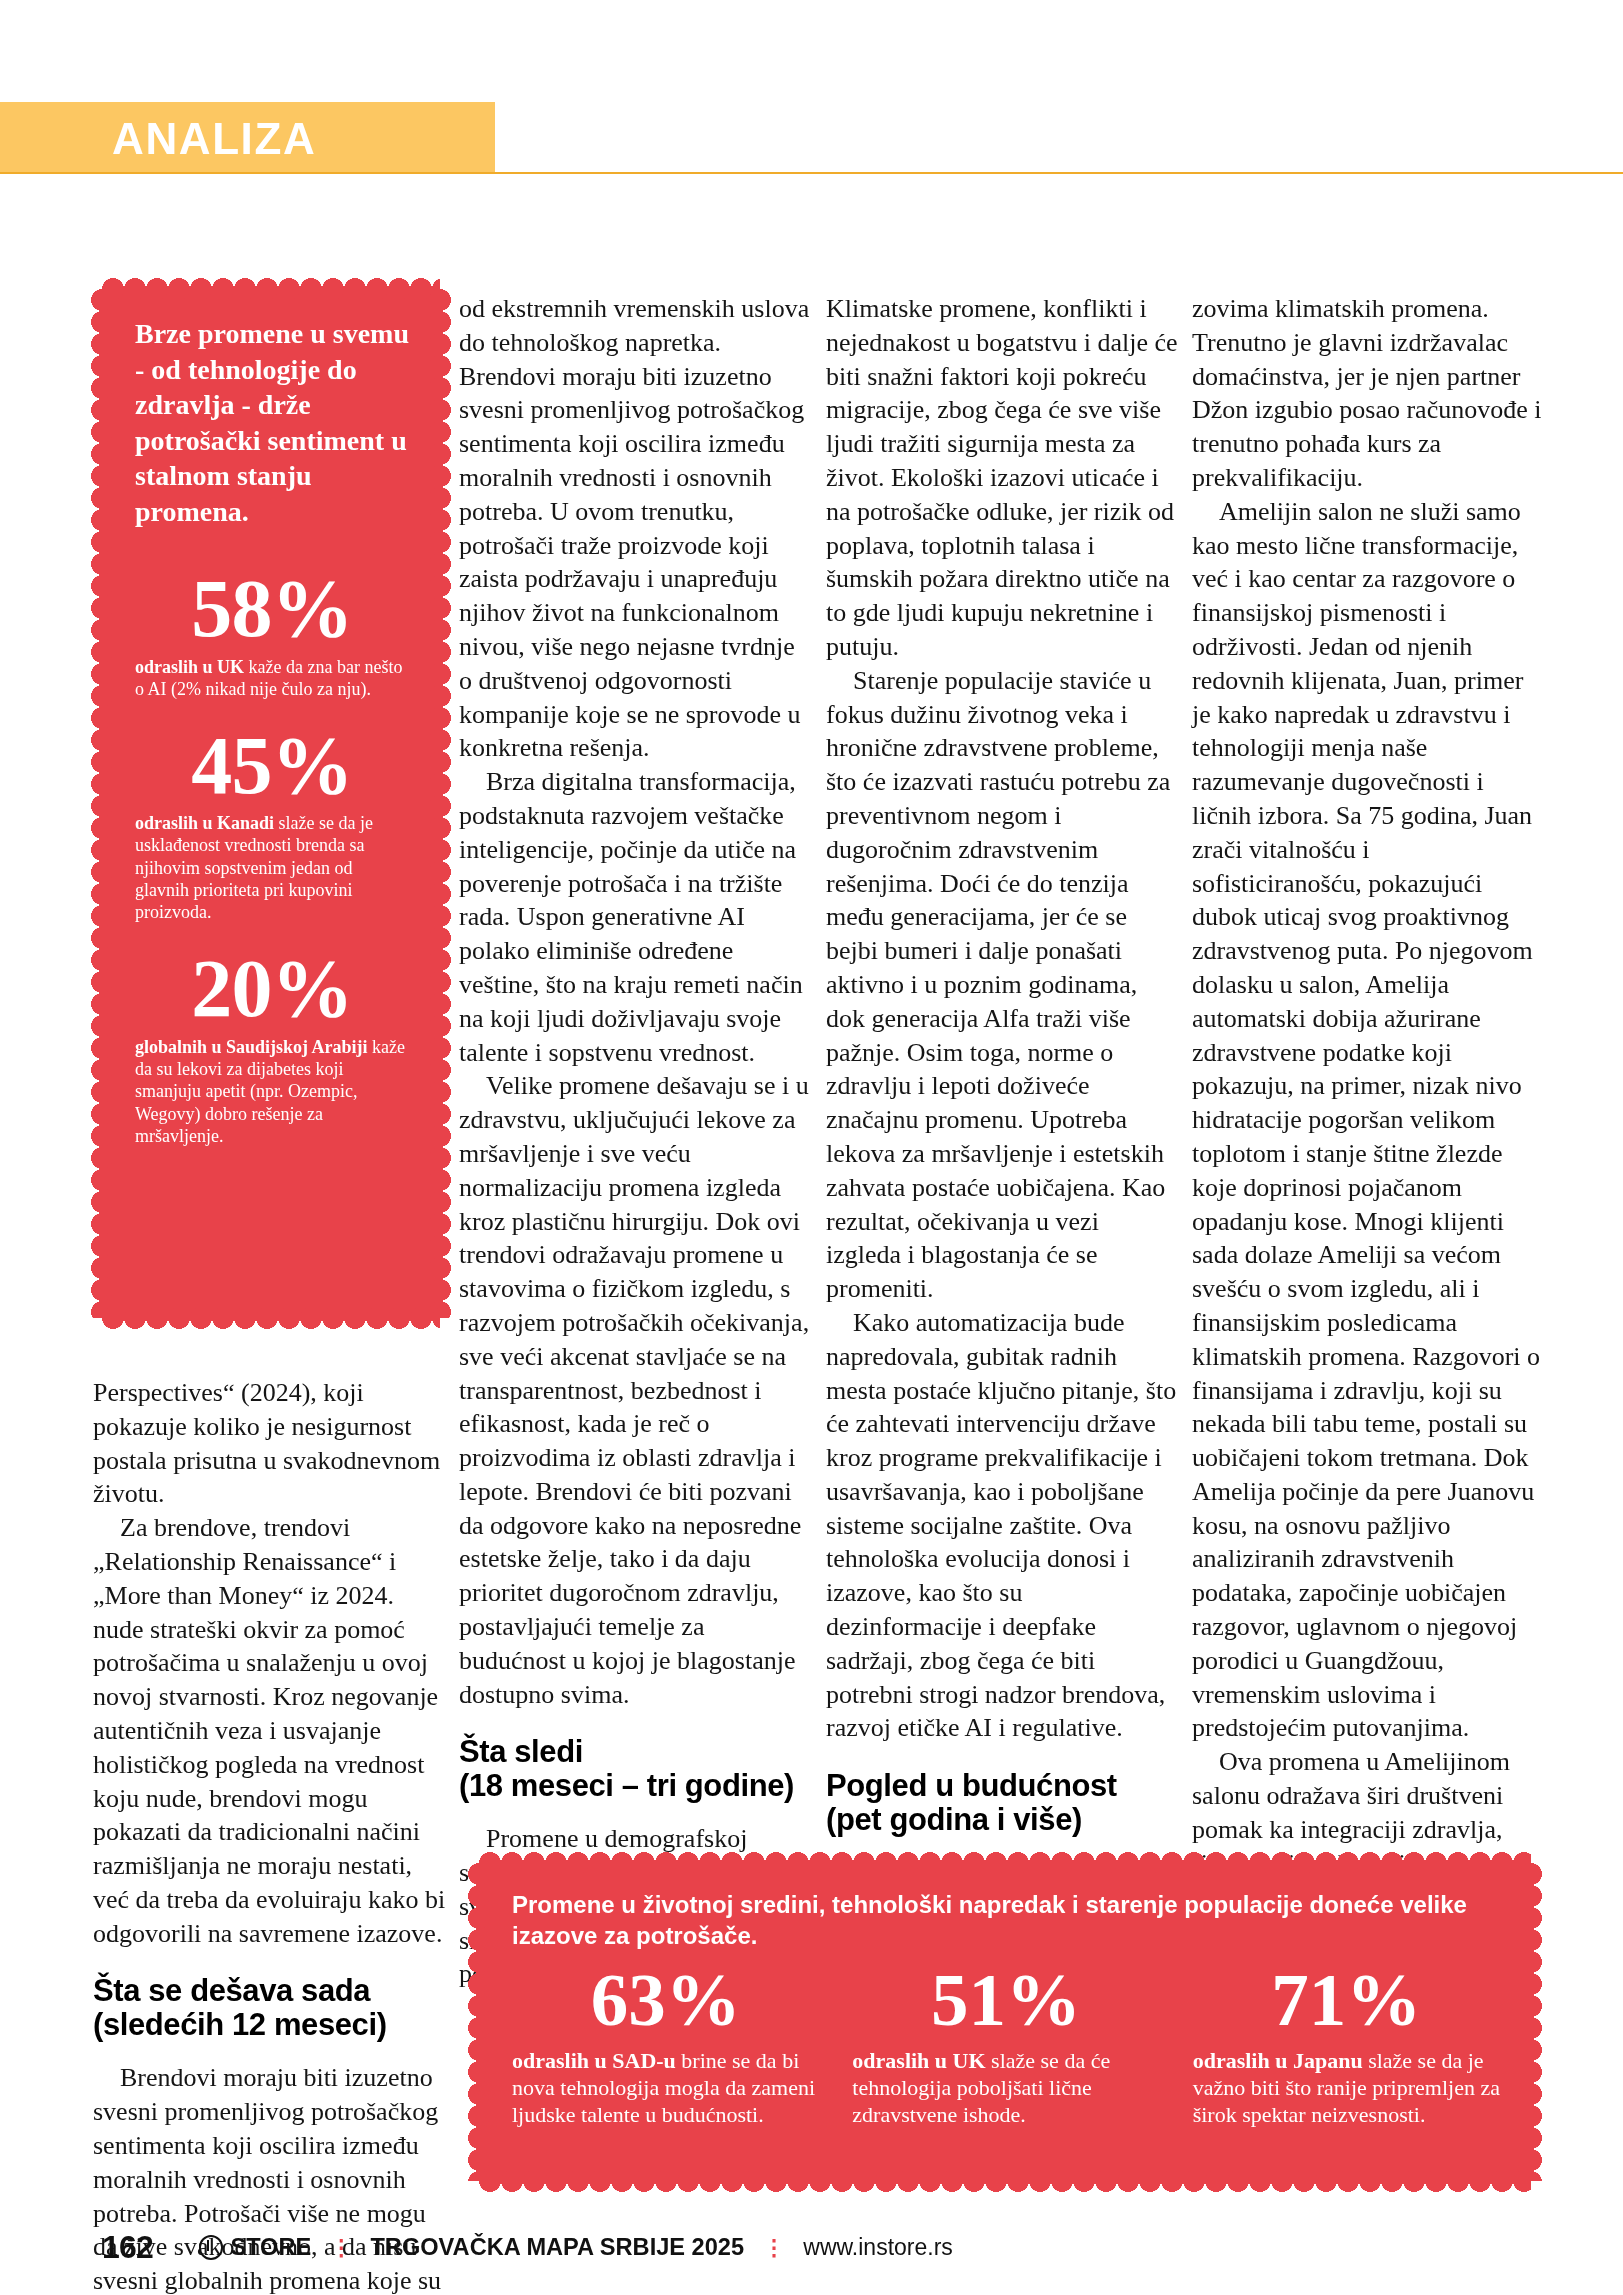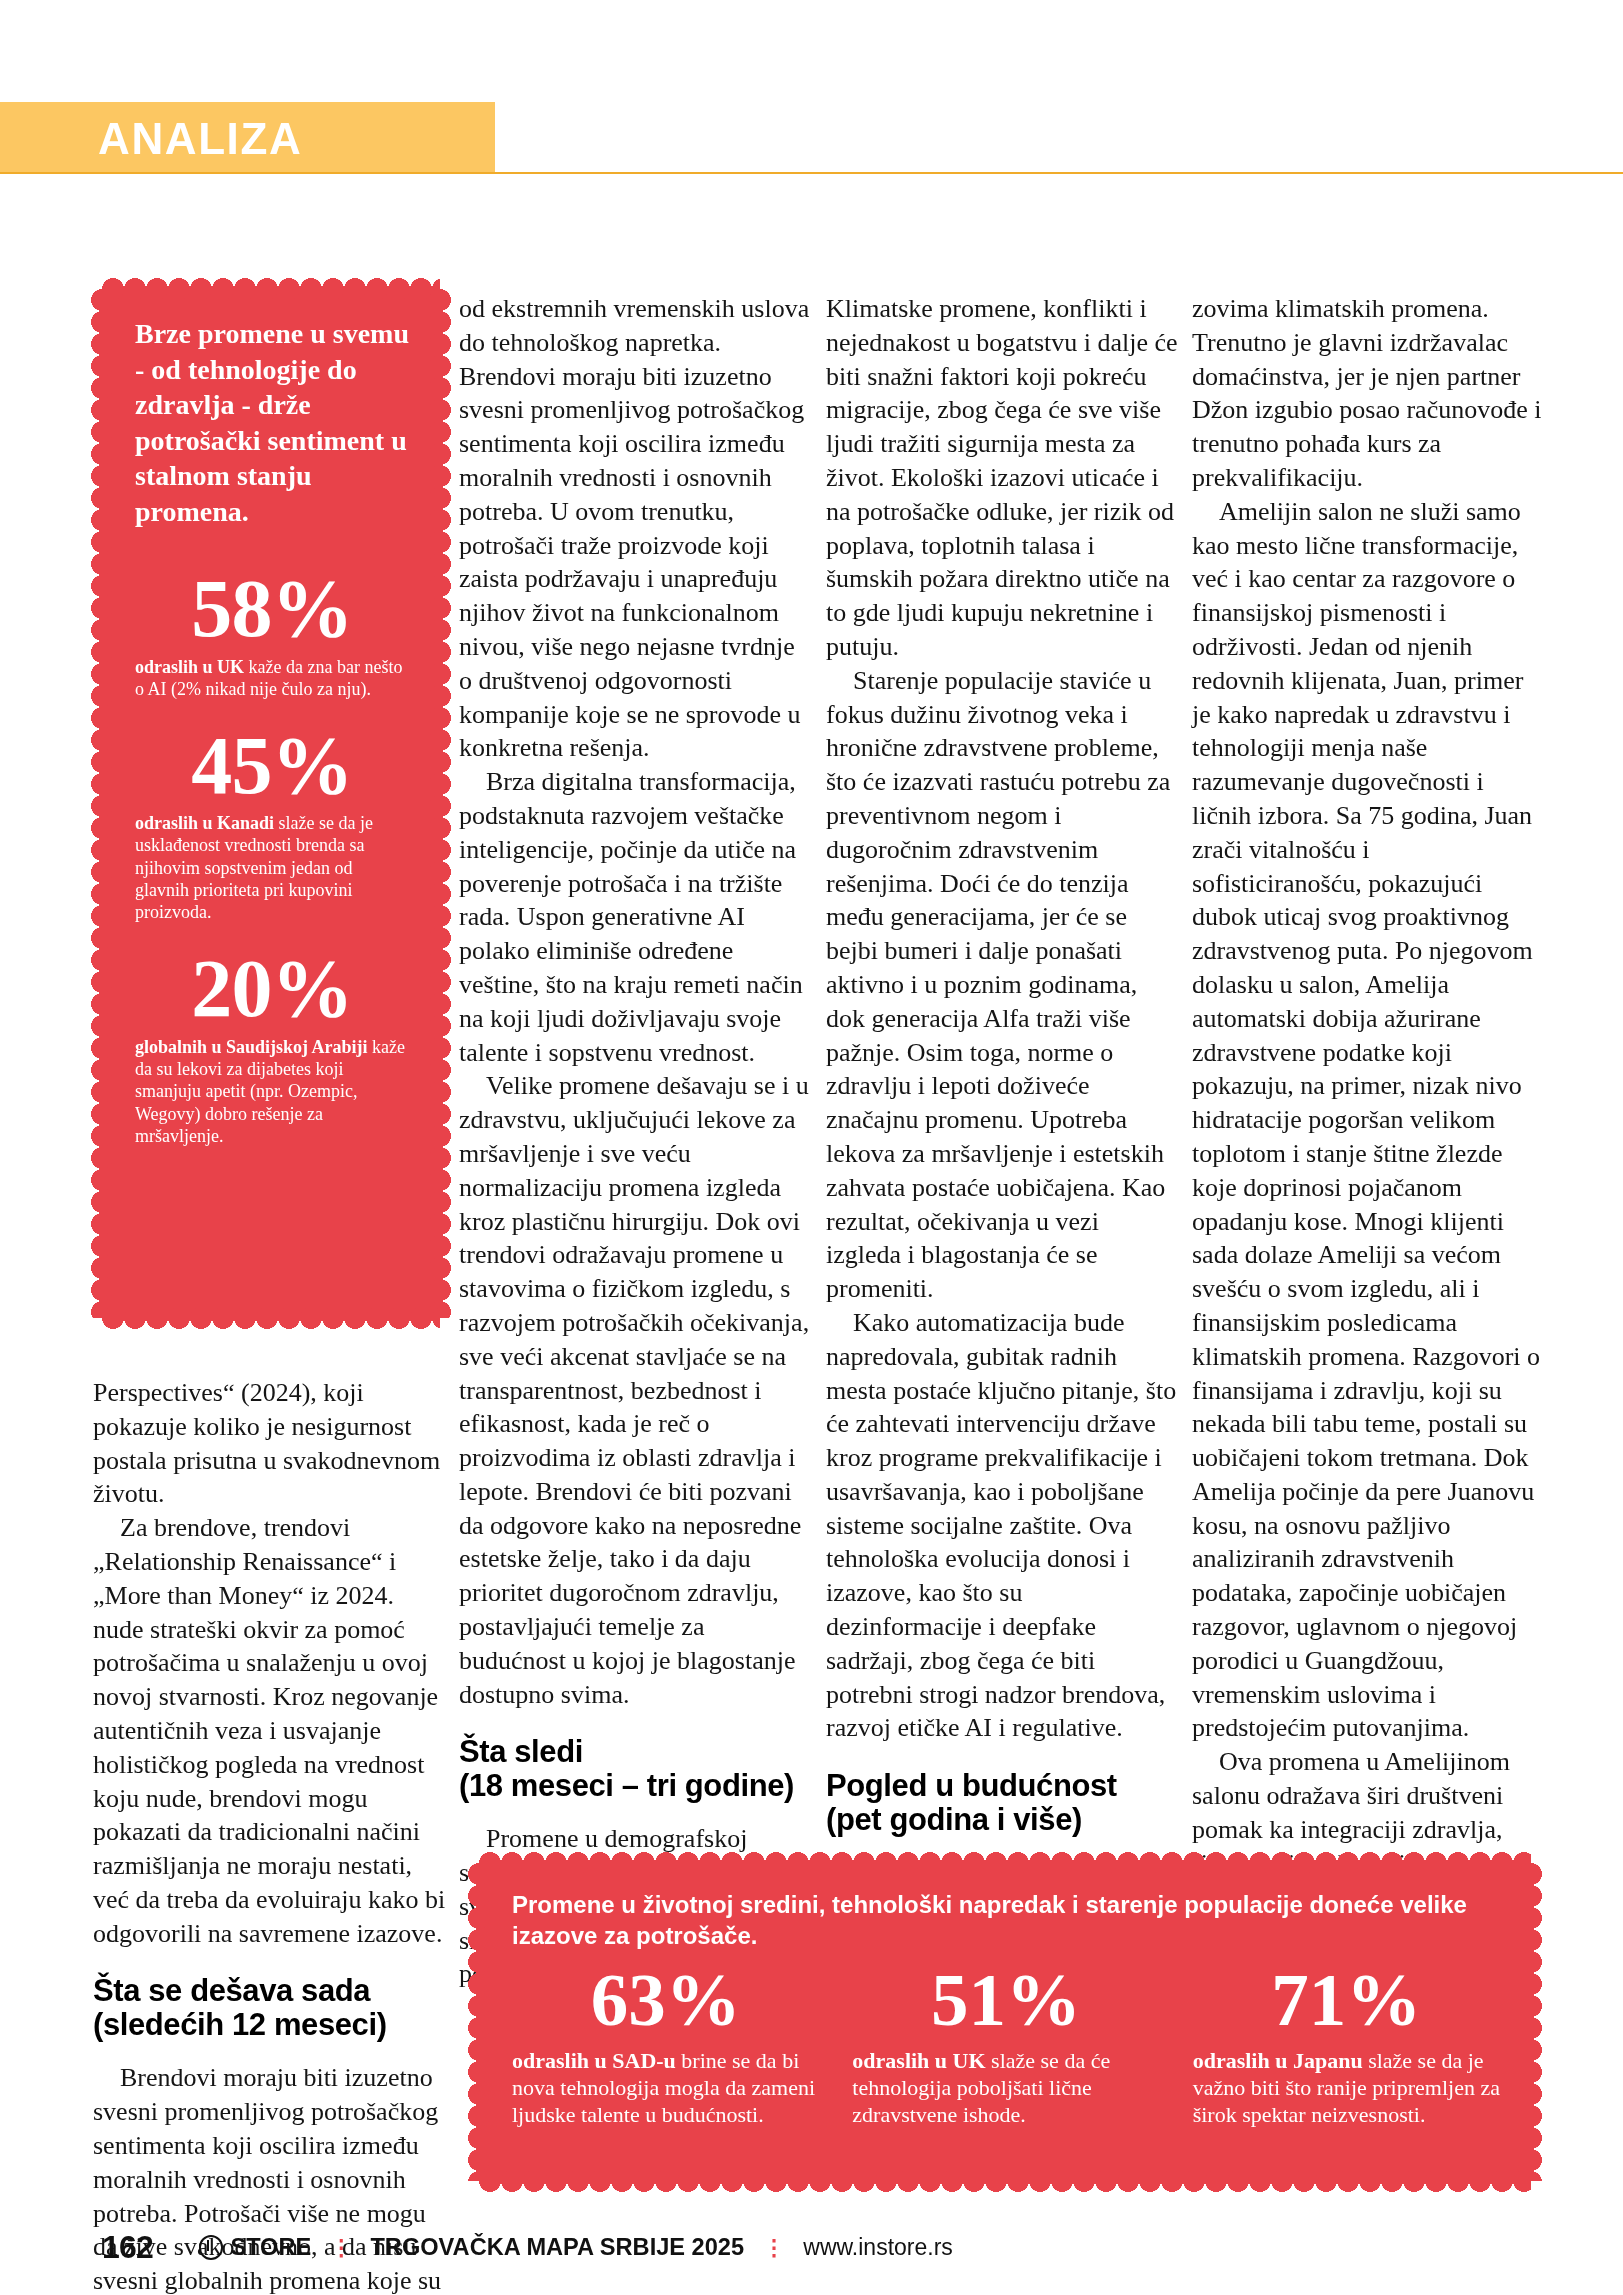--- a/index.html
+++ b/index.html
@@ -20,21 +20,21 @@
   .header-band {
     position: absolute;
     left: 0;
     top: 102px;
     width: 495px;
     height: 71px;
     background: #fcc762;
   }
   .header-title {
     position: absolute;
-    left: 98px;
+    left: 112px;
     top: 114px;
     font-family: "Liberation Sans", sans-serif;
     font-weight: bold;
     font-size: 44px;
     letter-spacing: 1.6px;
     color: #ffffff;
   }
   .header-rule {
     position: absolute;
     left: 0;

